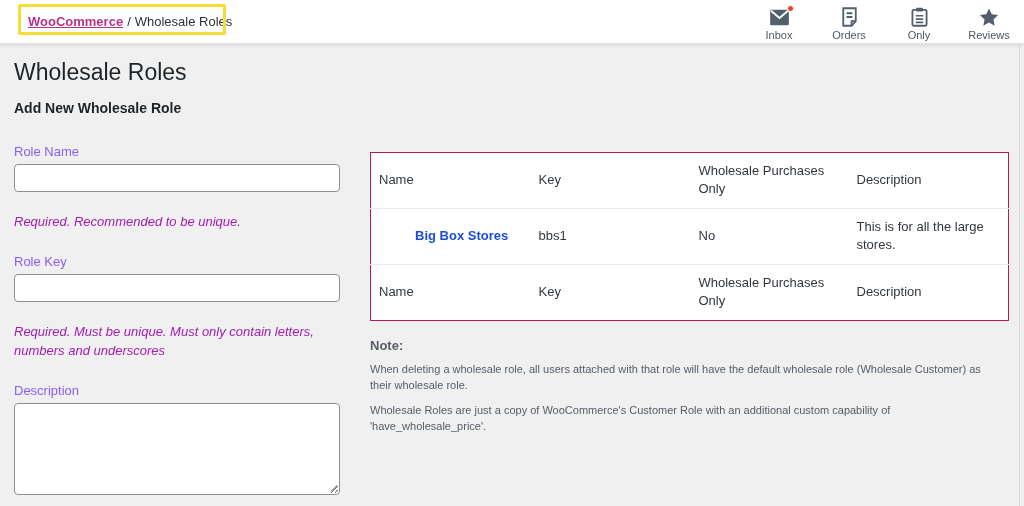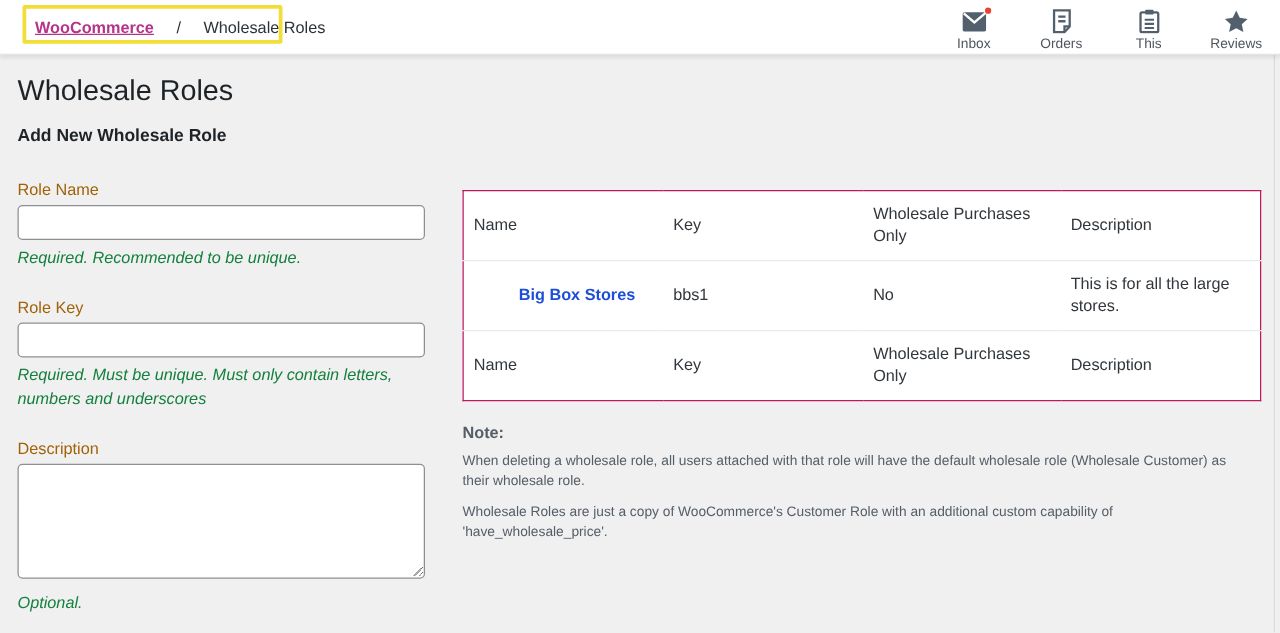--- a/index.html
+++ b/index.html
@@ -14,21 +14,21 @@
   
   .topbar {
     position: absolute; top: 0; left: 0; right: 0; height: 44px;
     background: #fff;
     border-bottom: 1px solid #e2e4e7;
     box-shadow: 0 2px 3px rgba(0,0,0,.08);
     display: flex; align-items: center; justify-content: space-between;
     z-index: 5;
   }
   .breadcrumb {
-    display: flex; align-items: center; gap: 18px;
+    display: flex; align-items: center; gap: 4px;
     padding-left: 28px; font-size: 13px; color: #2c3338;
   }
   .breadcrumb a {
     color: #b5338a; font-weight: 700; text-decoration: underline; cursor: pointer;
   }
   .annotation-box {
     position: absolute; left: 18px; top: 4px; width: 208px; height: 31px;
     border: 3px solid #f2de36; border-radius: 2px; pointer-events: none; z-index: 9;
   }
   .topnav { display: flex; align-items: flex-start; padding-right: 0; }
@@ -46,28 +46,28 @@
   
   .content { position: absolute; top: 44px; left: 0; right: 0; bottom: 0; background: #f0f0f1; }
   .page-title {
     position: absolute; left: 14px; top: 14px;
     font-size: 23px; font-weight: 400; color: #1d2327; line-height: 1.3;
   }
 
   
   .form-col { position: absolute; left: 14px; top: 56px; width: 326px; }
   .section-heading { font-size: 14px; font-weight: 700; color: #1d2327; }
-  .field-label { font-size: 13px; color: #a16207; margin-top: 22px; margin-bottom: 5px; }
+  .field-label { font-size: 13px; color: #8b5cf6; margin-top: 22px; margin-bottom: 5px; }
   .field-label.first { margin-top: 28px; }
   .text-input {
     width: 326px; height: 28px; background: #fff;
     border: 1px solid #8c8f94; border-radius: 4px;
     font-family: inherit; font-size: 13px; padding: 0 8px; color: #2c3338;
   }
-  .helper { font-size: 13px; font-style: italic; color: #15803d; margin-top: 5px; line-height: 1.45; }
+  .helper { font-size: 13px; font-style: italic; color: #a21caf; margin-top: 21px; line-height: 1.45; }
   .textarea-wrap { position: relative; width: 326px; }
   .desc-textarea {
     width: 326px; height: 92px; background: #fff;
     border: 1px solid #8c8f94; border-radius: 4px;
     font-family: inherit; font-size: 13px; padding: 6px 8px; color: #2c3338;
     resize: both;
   }
   .resize-grip {
     position: absolute; right: 3px; bottom: 7px; width: 10px; height: 10px;
     background: repeating-linear-gradient(135deg, transparent 0 2px, #a7aaad 2px 3.5px);
@@ -134,21 +134,21 @@
       <span class="nav-label">Orders</span>
     </div>
     <div class="topnav-item">
       <span class="icon-wrap">
         <svg width="17" height="20" viewBox="0 0 20 24">
           <rect x="1.5" y="3.5" width="17" height="19" rx="1.5" fill="none" stroke="#52606d" stroke-width="2.2"></rect>
           <rect x="6" y="1" width="8" height="4.5" rx="0.8" fill="#52606d"></rect>
           <path d="M5.5 10.5h9M5.5 14.5h9M5.5 18.5h9" stroke="#52606d" stroke-width="2"></path>
         </svg>
       </span>
-      <span class="nav-label">This</span>
+      <span class="nav-label">Only</span>
     </div>
     <div class="topnav-item">
       <span class="icon-wrap">
         <svg width="20" height="19" viewBox="0 0 24 23">
           <path d="M12 0.5l3.4 7.1 7.6 1-5.6 5.3 1.5 7.5L12 17.7l-6.9 3.7 1.5-7.5L1 8.6l7.6-1z" fill="#52606d"></path>
         </svg>
       </span>
       <span class="nav-label">Reviews</span>
     </div>
   </div>

